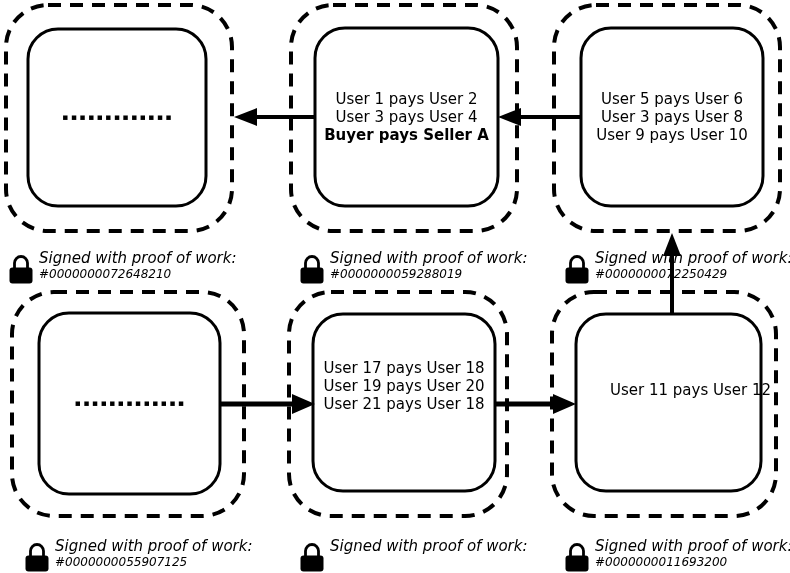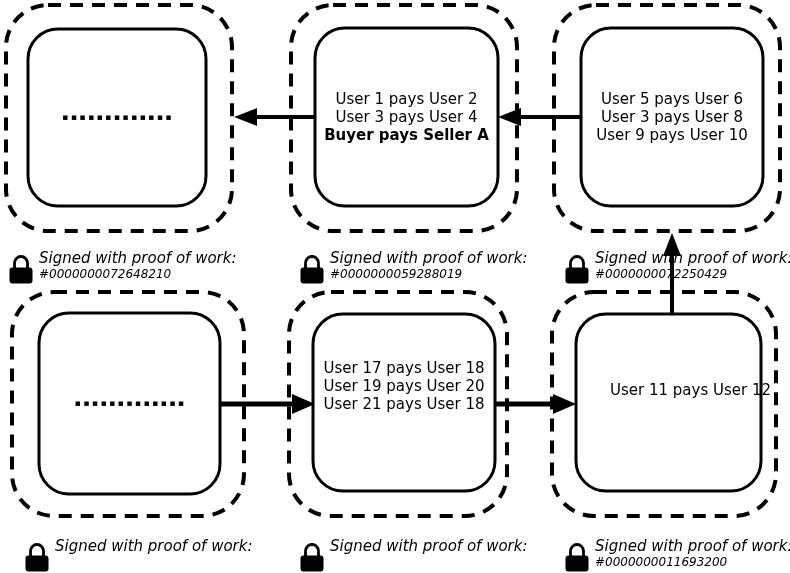--- a/index.html
+++ b/index.html
@@ -129,20 +129,21 @@
     </div>
   </div>
 
   <div class="lock-row" style="left:24px;top:538px;">
     <svg width="26" height="32" viewBox="0 0 26 32">
       <path d="M6.5 17 V11 a6.5 6.5 0 0 1 13 0 V17" fill="#fff" stroke="#000" stroke-width="2.8"></path>
       <rect x="1.5" y="15.5" width="23" height="16" rx="3" fill="#000"></rect>
     </svg>
     <div class="lock-text">
       <div class="lock-label">Signed with proof of work:</div>
+      <div class="lock-hash">#0000000055907125</div>
     </div>
   </div>
 
   <div class="lock-row" style="left:299px;top:538px;">
     <svg width="26" height="32" viewBox="0 0 26 32">
       <path d="M6.5 17 V11 a6.5 6.5 0 0 1 13 0 V17" fill="#fff" stroke="#000" stroke-width="2.8"></path>
       <rect x="1.5" y="15.5" width="23" height="16" rx="3" fill="#000"></rect>
     </svg>
     <div class="lock-text">
       <div class="lock-label">Signed with proof of work:</div>

